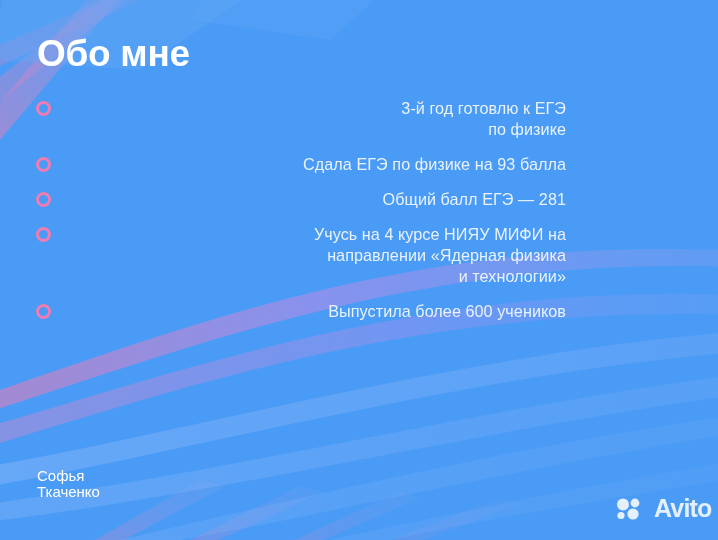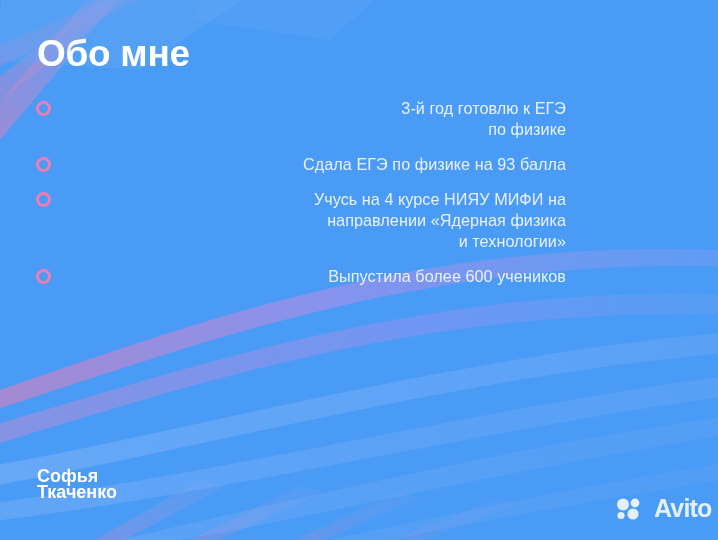--- a/index.html
+++ b/index.html
@@ -85,22 +85,22 @@
     display: block;
     white-space: pre-line;
     text-align: right;
   }
 
   .signature {
     position: absolute;
     left: 37px;
     top: 468px;
     margin: 0;
-    font-size: 18px;
-    font-weight: bold;
+    font-size: 15px;
+    font-weight: normal;
     line-height: 16px;
     color: #ffffff;
     white-space: pre-line;
   }
 
   
   .watermark {
     position: absolute;
     left: 616px;
     top: 496px;
@@ -179,20 +179,24 @@
         <span class="bullet-ring"></span>
         <span class="bullet-text">3-й год готовлю к ЕГЭ
 по физике</span>
       </li>
       <li class="bullet-item">
         <span class="bullet-ring"></span>
         <span class="bullet-text">Сдала ЕГЭ по физике на 93 балла</span>
       </li>
       <li class="bullet-item">
         <span class="bullet-ring"></span>
+        <span class="bullet-text">Общий балл ЕГЭ — 281</span>
+      </li>
+      <li class="bullet-item">
+        <span class="bullet-ring"></span>
         <span class="bullet-text">Учусь на 4 курсе НИЯУ МИФИ на
 направлении «Ядерная физика
 и технологии»</span>
       </li>
       <li class="bullet-item">
         <span class="bullet-ring"></span>
         <span class="bullet-text">Выпустила более 600 учеников</span>
       </li>
     </ul>
 

